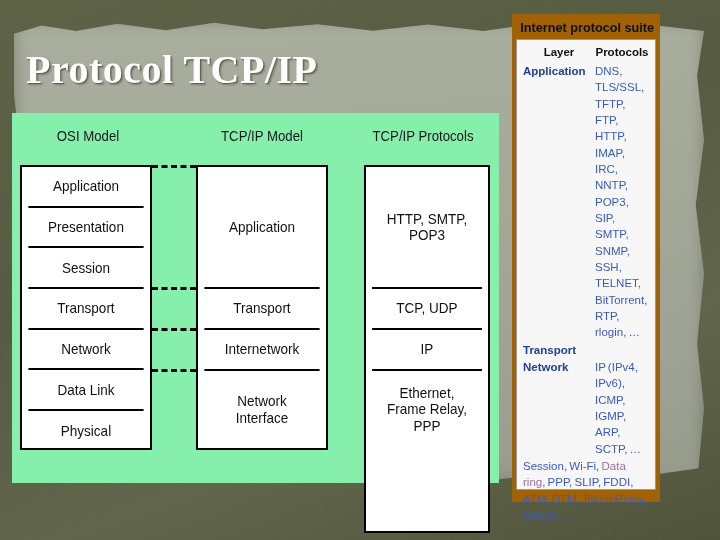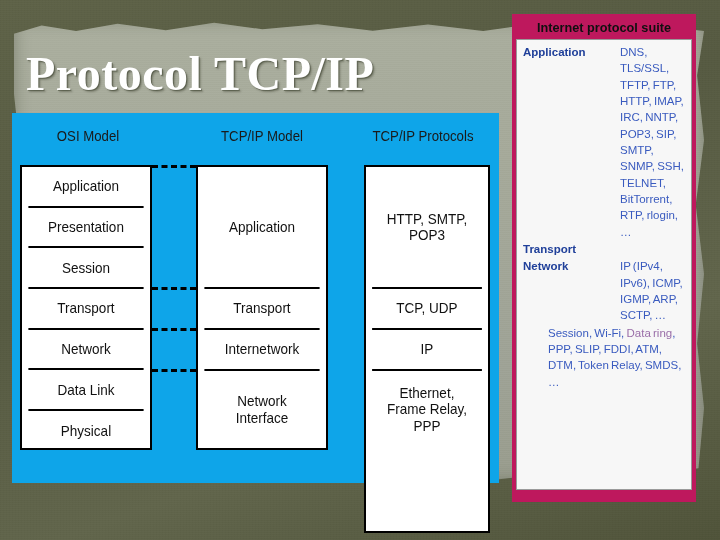--- a/index.html
+++ b/index.html
@@ -38,29 +38,29 @@
       92% 98.6%, 84% 100%, 76% 98.4%, 68% 99.8%, 60% 98.2%, 52% 99.6%,
       44% 98.1%, 36% 99.5%, 29% 98.0%, 22% 99.4%, 15% 98.2%, 9% 99.6%, 4% 98.3%, 0% 99.4%,
       1.0% 86%, 0% 72%, 1.2% 58%, 0% 44%, 1.0% 30%, 0% 16%
     );
   }
 
   
   .title{
     position:absolute;left:26px;top:46px;
     font-family:"Liberation Serif","DejaVu Serif",serif;
-    font-size:48px;font-weight:700;color:#ffffff;
+    font-size:40px;font-weight:700;color:#ffffff;
     letter-spacing:.5px;white-space:nowrap;
     text-shadow:1px 1px 0 rgba(70,74,56,.55), 2px 2px 2px rgba(40,44,26,.35);
   }
 
   
   .diagram{
     position:absolute;left:12px;top:113px;width:487px;height:370px;
-    background:#0ea5e9;
+    background:#86efac;
   }
   .col-head{
     position:absolute;top:14px;
     font-size:15px;color:#1a1a1a;font-weight:400;
     white-space:nowrap;text-align:center;
     transform:scaleX(.88);transform-origin:center;
   }
   .stack{position:absolute;border:2px solid #000;box-sizing:border-box;background:#fff;}
   .cell{
     box-sizing:border-box;width:100%;
@@ -70,22 +70,22 @@
     border-bottom:2px solid #000;
     transform:scaleX(.9);
   }
   .cell:last-child{border-bottom:none;}
   .dash{
     position:absolute;height:0;border-top:3px dashed #000;
   }
 
   
   .wiki{
-    position:absolute;left:512px;top:14px;width:184px;height:488px;
-    background:#be185d;box-sizing:border-box;padding:4px 4px 22px 4px;
+    position:absolute;left:512px;top:14px;width:148px;height:488px;
+    background:#a16207;box-sizing:border-box;padding:4px 4px 22px 4px;
   }
   .wiki-title{
     font-size:13.5px;font-weight:700;color:#101010;
     text-align:center;padding:2px 0 4px 0;white-space:nowrap;
     transform:scaleX(.94);
   }
   .wiki-box{
     border:1px solid #9a9a9a;background:#f7f7f7;
     padding:4px 6px 6px 6px;height:451px;box-sizing:border-box;
   }
@@ -93,21 +93,20 @@
   .wiki-head .h1{width:72px;font-size:11.5px;font-weight:700;color:#101010;text-align:center;}
   .wiki-head .h2{flex:1;font-size:11.5px;font-weight:700;color:#101010;text-align:center;}
   .wiki-row{display:flex;margin-bottom:1px;}
   .wiki-layer{
     width:72px;font-size:11.5px;font-weight:700;color:#20409a;
     line-height:1.42;
   }
   .wiki-protos{
     flex:1;font-size:11.5px;color:#3a5bbf;line-height:1.42;
     word-spacing:-1px;
-    margin-left:25px;
   }
   .wiki-protos .v{color:#9a6ea8;}
 </style>
 </head>
 <body>
 
 <div id="stage">
 
   <div class="bg-outer"></div>
   <div class="bg-noise"></div>
@@ -152,20 +151,24 @@
       <div class="cell" style="height:77px;white-space:pre-line;">Ethernet,
 Frame Relay,
 PPP</div>
     </div>
   </div>
 
   <div class="wiki">
     <div class="wiki-title">Internet protocol suite</div>
 
     <div class="wiki-box">
+      <div class="wiki-head">
+        <div class="h1">Layer</div>
+        <div class="h2">Protocols</div>
+      </div>
 
       <div class="wiki-row">
         <div class="wiki-layer">Application</div>
         <div class="wiki-protos">DNS, TLS/SSL, TFTP, FTP, HTTP, IMAP, IRC, NNTP, POP3, SIP, SMTP, SNMP, SSH, TELNET, BitTorrent, RTP, rlogin, …</div>
       </div>
 
       <div class="wiki-row">
         <div class="wiki-layer">Transport</div>
       </div>
 

